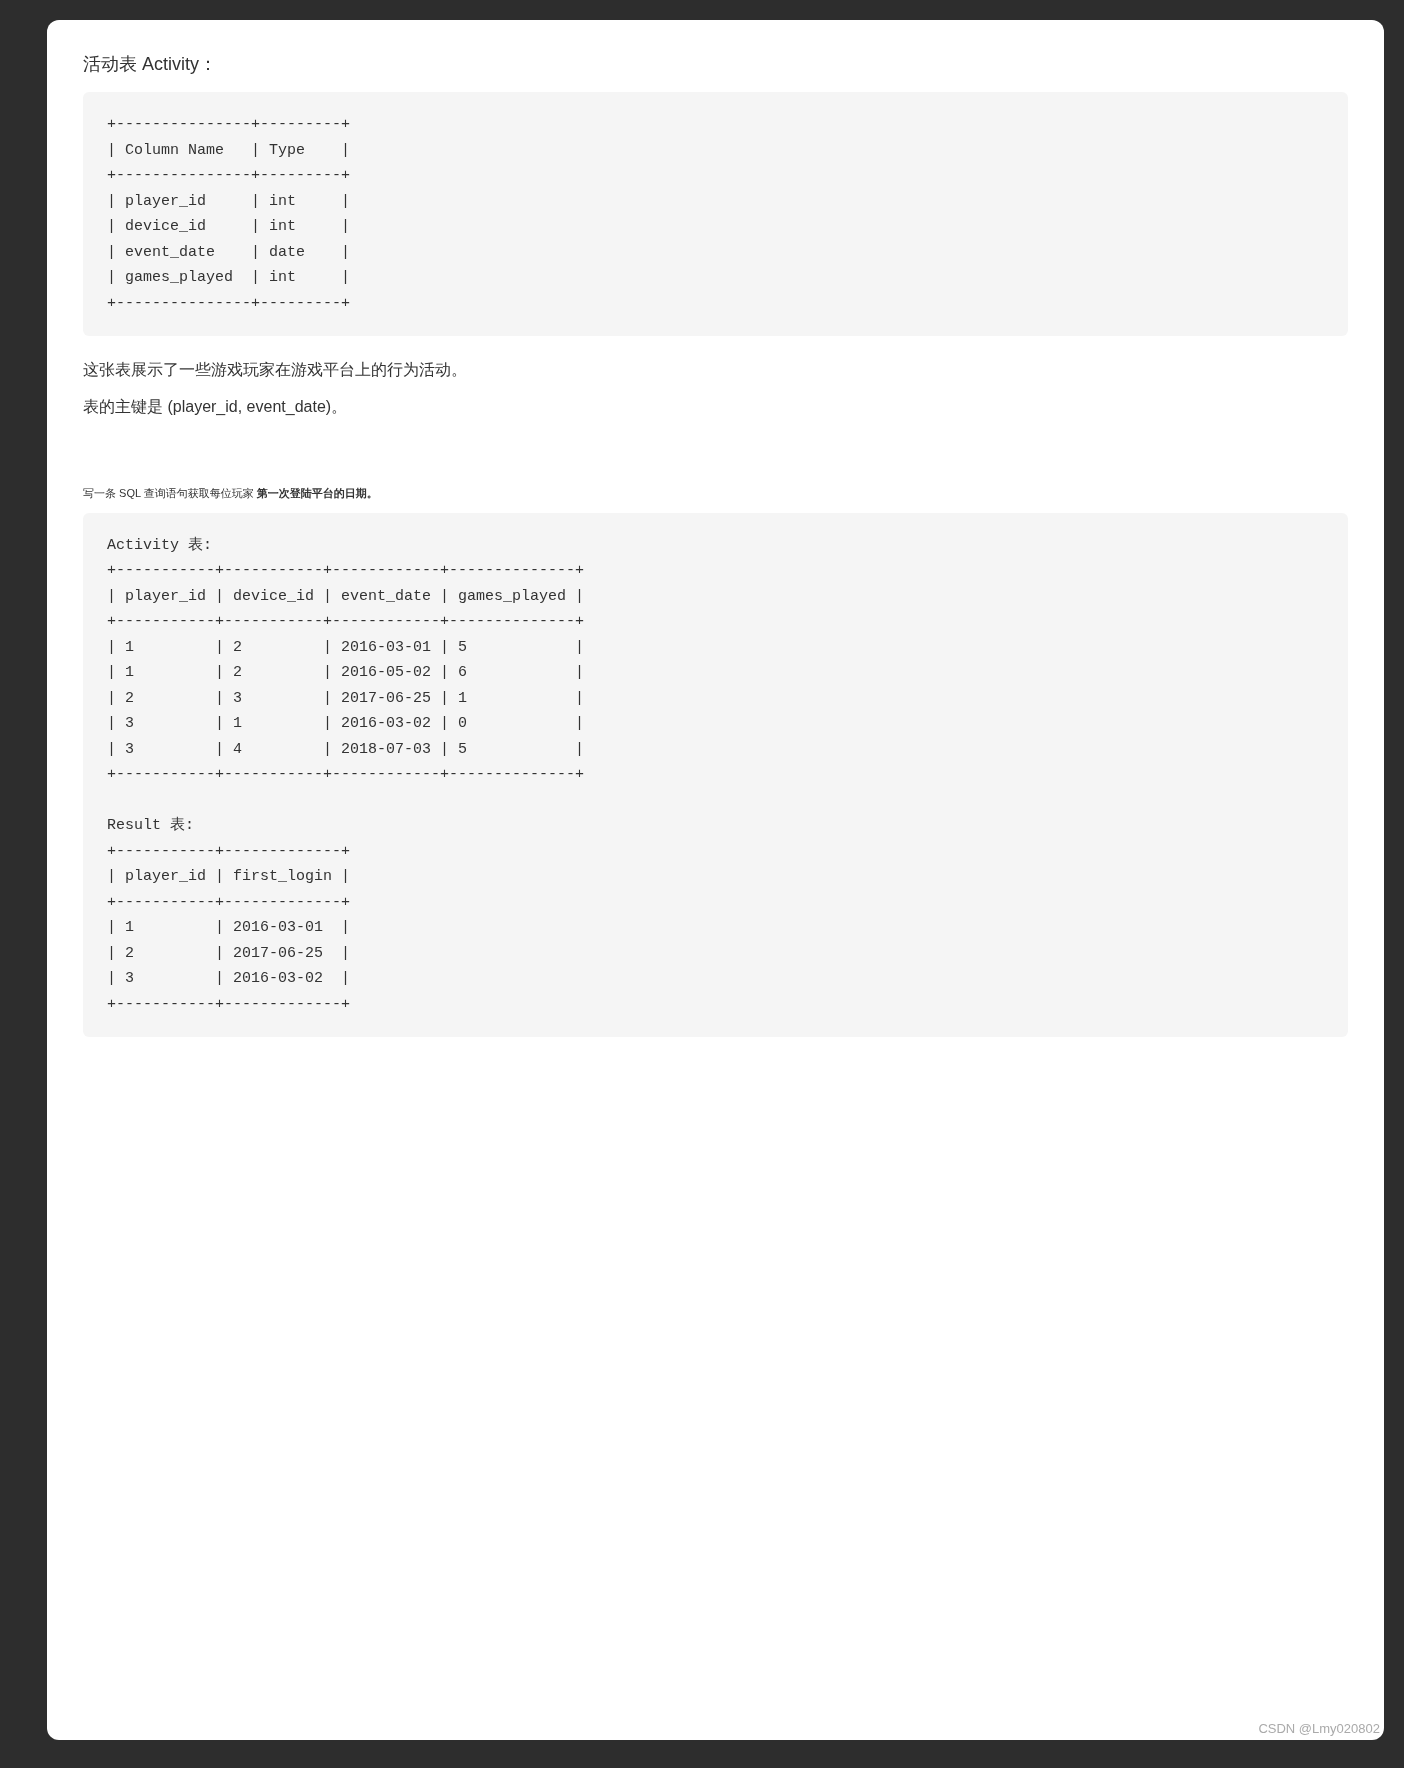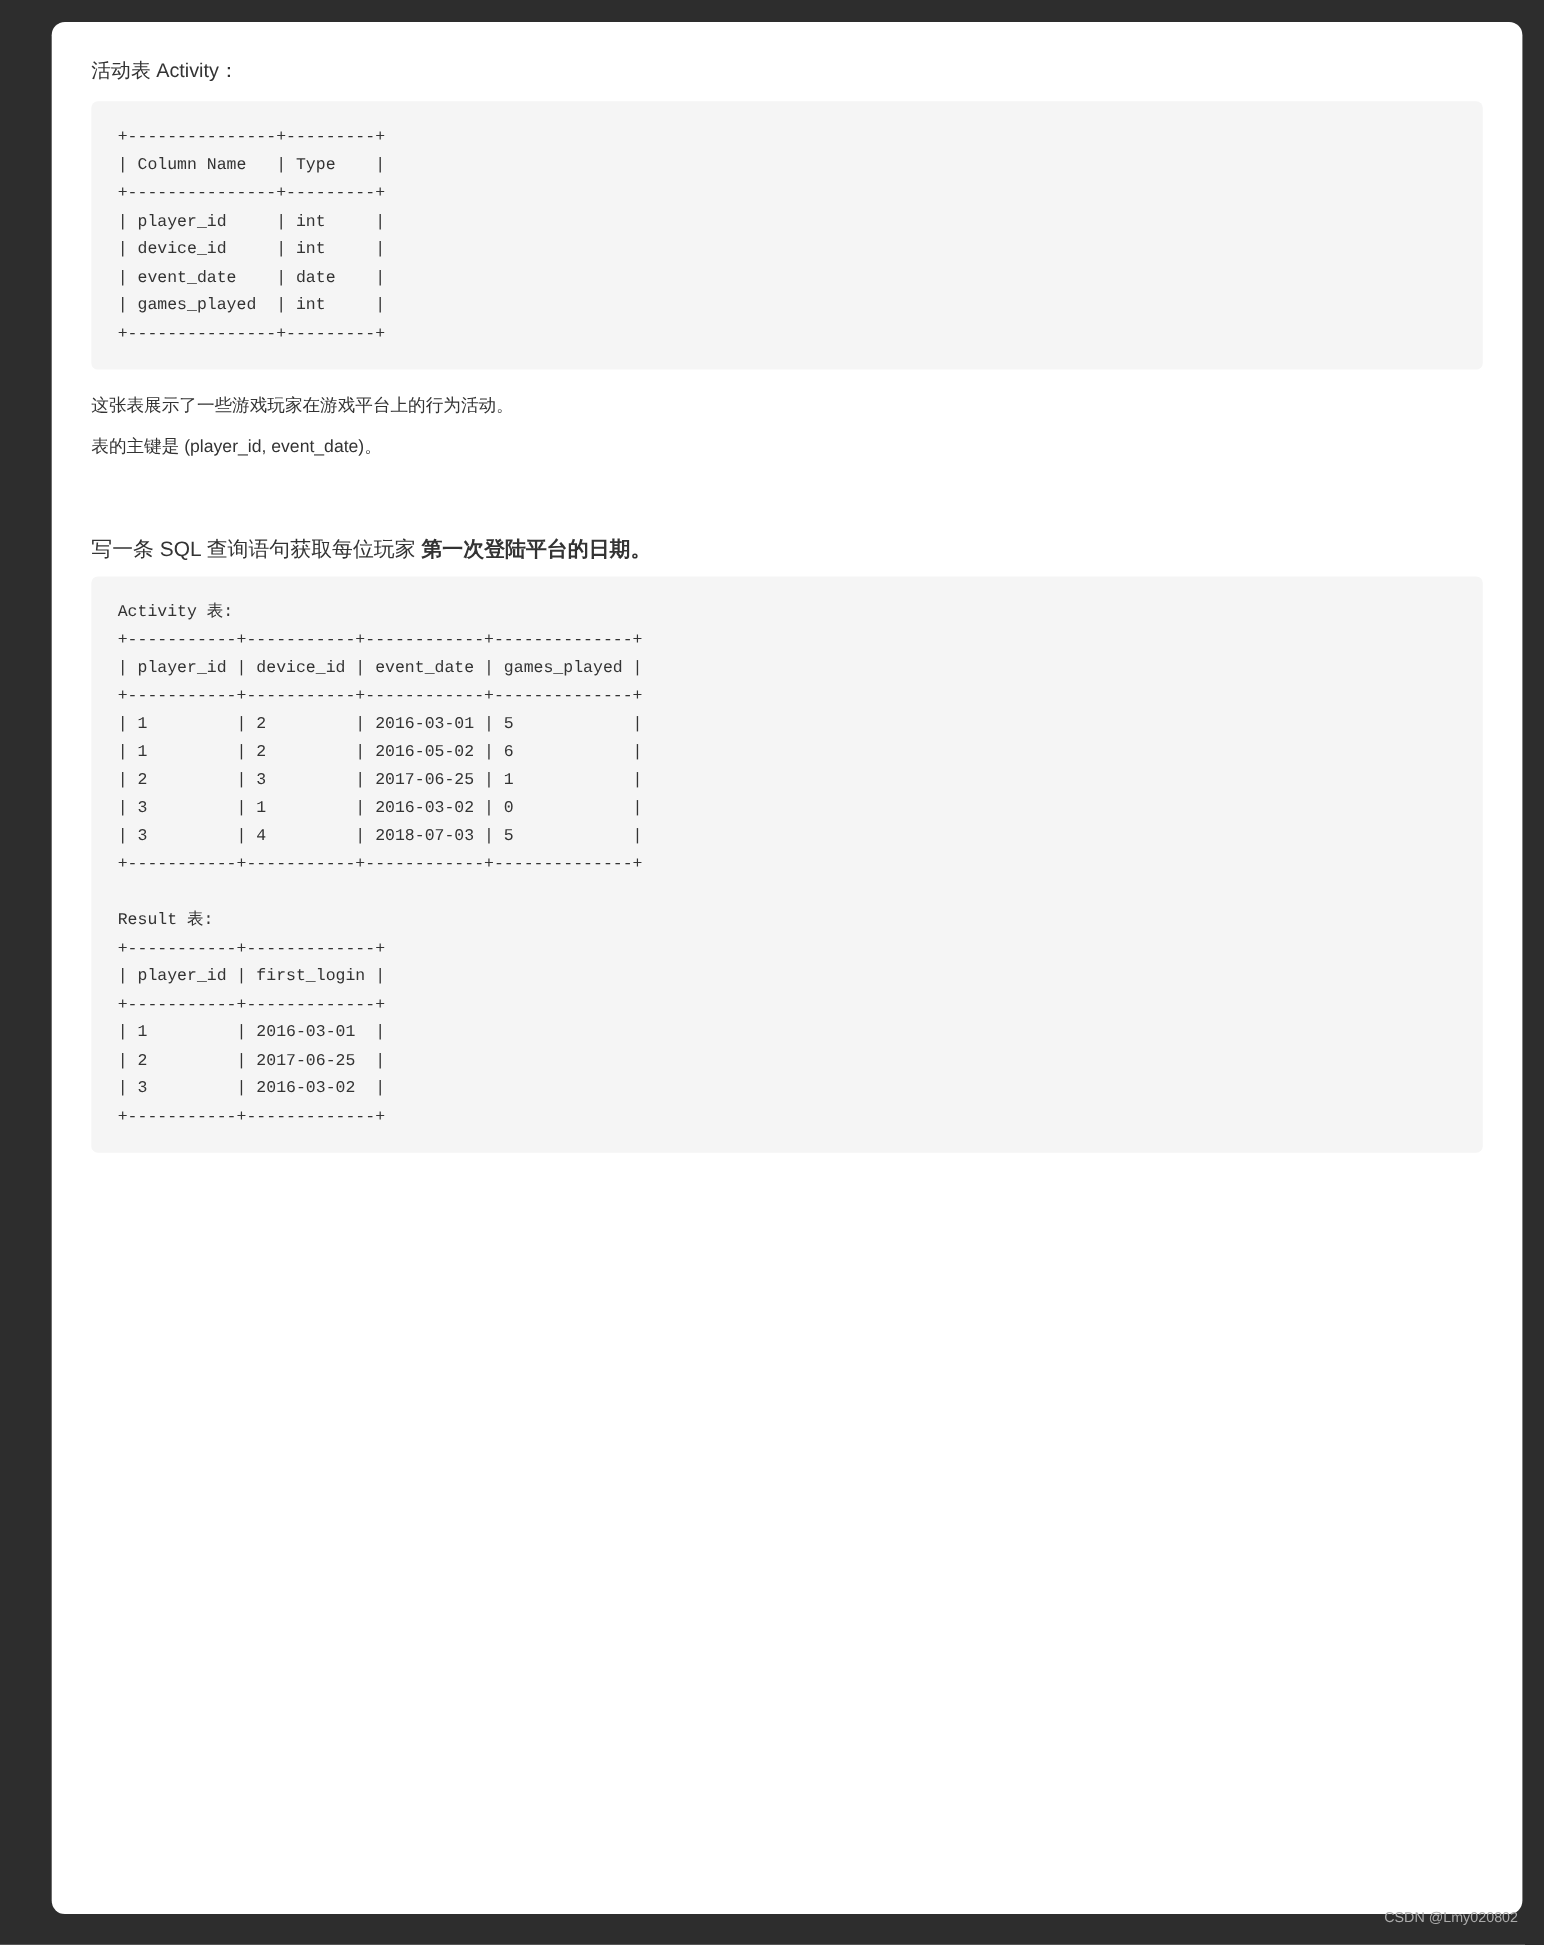--- a/index.html
+++ b/index.html
@@ -53,39 +53,39 @@
 
     .divider {
       height: 32px;
     }
 
     .query-section {
       margin-top: 24px;
     }
 
     .query-title {
-      font-size: 19px;
+      font-size: 11px;
       color: #333;
       margin-bottom: 12px;
       font-weight: 400;
     }
 
     .query-title .bold {
       font-weight: 700;
     }
 
     .format-label {
       font-size: 16px;
       color: #333;
       margin-bottom: 12px;
     }
 
     .watermark {
       position: fixed;
-      bottom: 18px;
+      bottom: 32px;
       right: 24px;
       font-size: 13px;
       color: #aaa;
     }
   </style>
 </head>
 <body>
 
 <div class="card">
 

